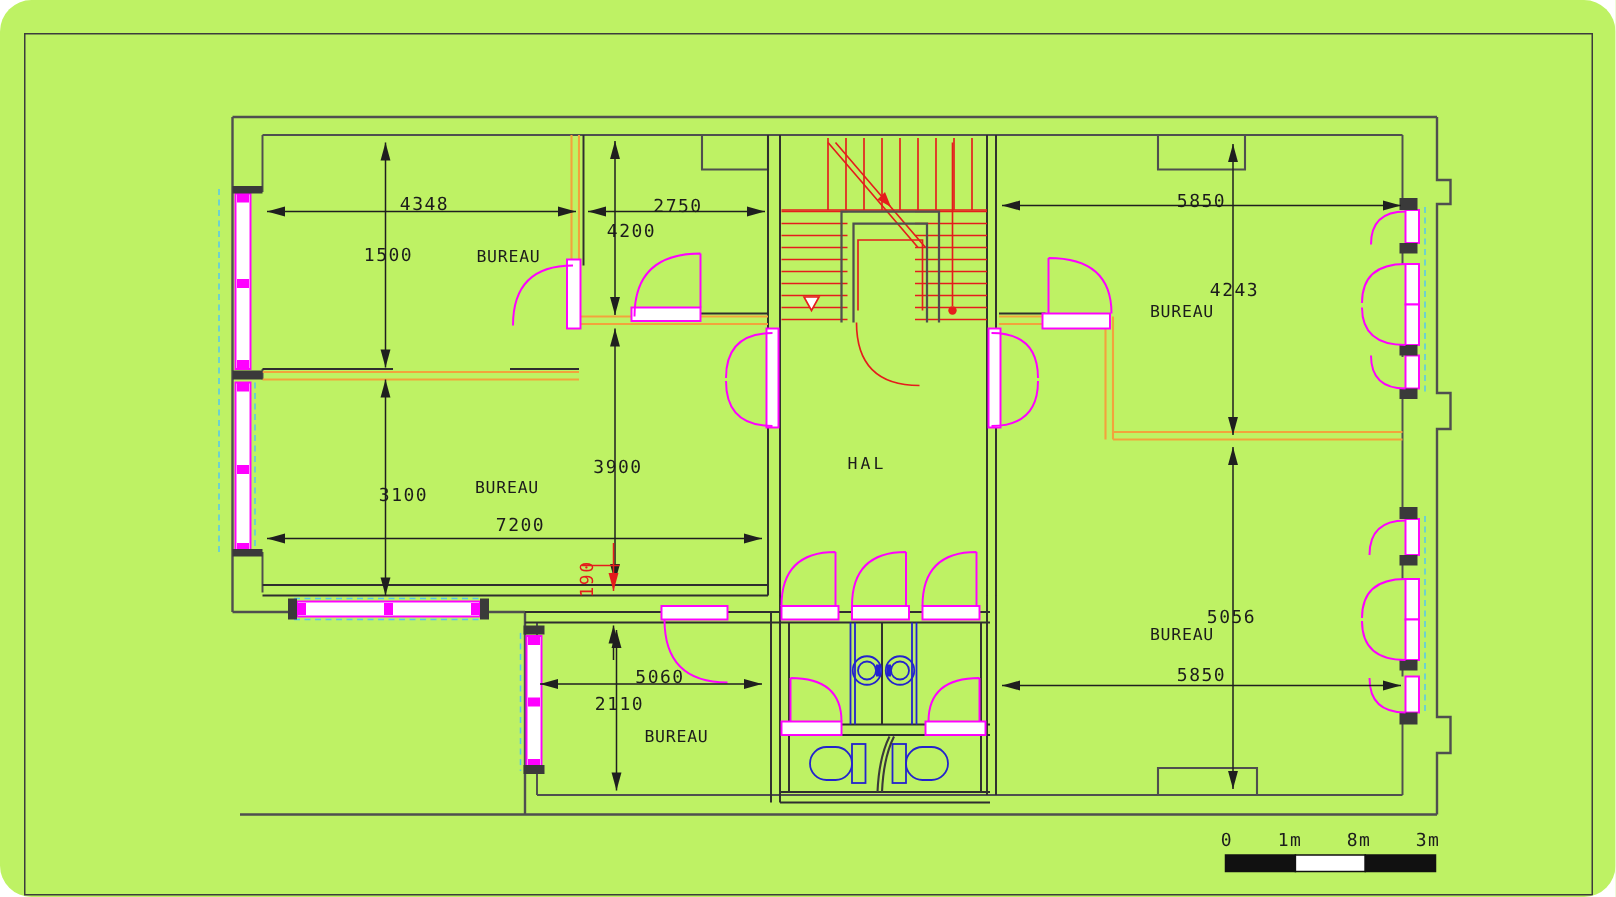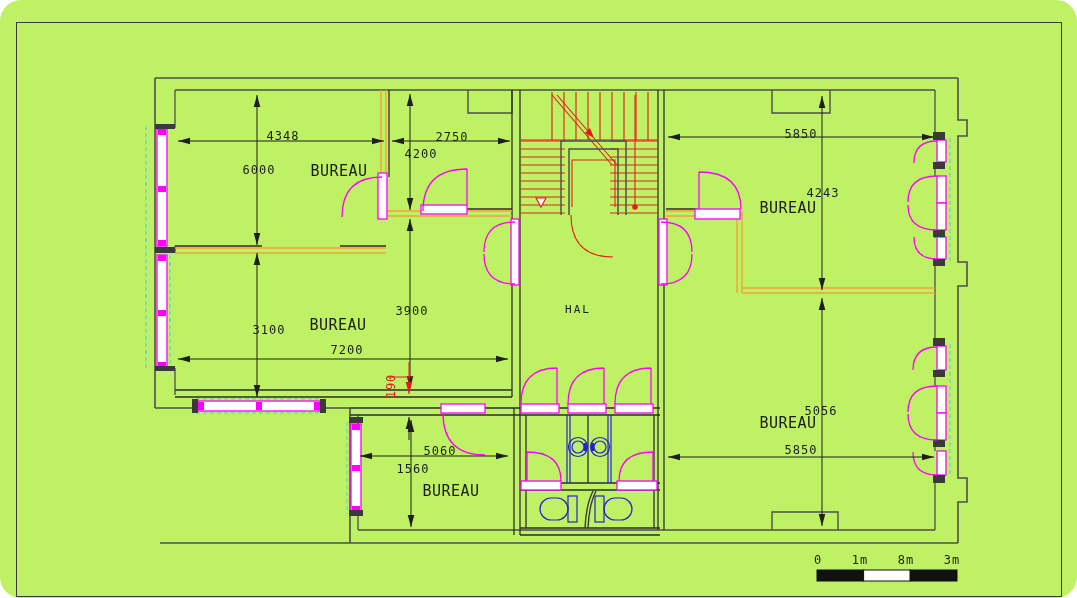--- a/index.html
+++ b/index.html
@@ -4,21 +4,21 @@
 <style>
   html,body{margin:0;padding:0;background:#fff;}
   .stage{position:relative;width:1077px;height:598px;background:#bef264;overflow:hidden;
          font-family:"DejaVu Sans Mono",monospace;border-radius:21px;}
   .page-border{position:absolute;left:16px;top:22px;width:1044px;height:573px;
                border:1px solid #3c3c3c;}
   svg{position:absolute;left:0;top:0;}
   .lbl{position:absolute;transform:translate(-50%,-50%);
        font:12px "DejaVu Sans Mono",monospace;color:#1c1c1c;
        letter-spacing:1px;white-space:nowrap;}
-  .room{font-size:15px;letter-spacing:.5px;}
+  .room{font-size:11px;letter-spacing:.5px;}
   .hal{font-size:11px;letter-spacing:2px;margin-top:48px;}
   .red{color:#e51c1c;}
   .rot{transform:translate(-50%,-50%) rotate(-90deg);}
 </style>
 </head>
 <body>
 
 <div class="stage">
   <div class="page-border"></div>
 
@@ -227,29 +227,29 @@
     <g stroke="#111" stroke-width="1">
       <rect x="817" y="570" width="46.6" height="11" fill="#111"></rect>
       <rect x="863.6" y="570" width="46.6" height="11" fill="#fff"></rect>
       <rect x="910.2" y="570" width="46.8" height="11" fill="#111"></rect>
     </g>
   </svg>
 
   <span class="lbl" style="left:283px;top:136px">4348</span>
   <span class="lbl" style="left:452px;top:137px">2750</span>
   <span class="lbl" style="left:421px;top:154px">4200</span>
-  <span class="lbl" style="left:259px;top:170px">6000</span>
+  <span class="lbl" style="left:259px;top:170px">1500</span>
   <span class="lbl room" style="left:339px;top:171px">BUREAU</span>
   <span class="lbl" style="left:269px;top:330px">3100</span>
   <span class="lbl room" style="left:338px;top:325px">BUREAU</span>
   <span class="lbl" style="left:412px;top:311px">3900</span>
   <span class="lbl" style="left:347px;top:350px">7200</span>
   <span class="lbl red rot" style="left:391px;top:386px">190</span>
   <span class="lbl" style="left:440px;top:451px">5060</span>
-  <span class="lbl" style="left:413px;top:469px">1560</span>
+  <span class="lbl" style="left:413px;top:469px">2110</span>
   <span class="lbl room" style="left:451px;top:491px">BUREAU</span>
   <span class="lbl hal" style="left:578px;top:261px">HAL</span>
   <span class="lbl" style="left:801px;top:134px">5850</span>
   <span class="lbl" style="left:823px;top:193px">4243</span>
   <span class="lbl room" style="left:788px;top:208px">BUREAU</span>
   <span class="lbl" style="left:821px;top:411px">5056</span>
   <span class="lbl room" style="left:788px;top:423px">BUREAU</span>
   <span class="lbl" style="left:801px;top:450px">5850</span>
 
   <span class="lbl" style="left:818px;top:560px">0</span>

